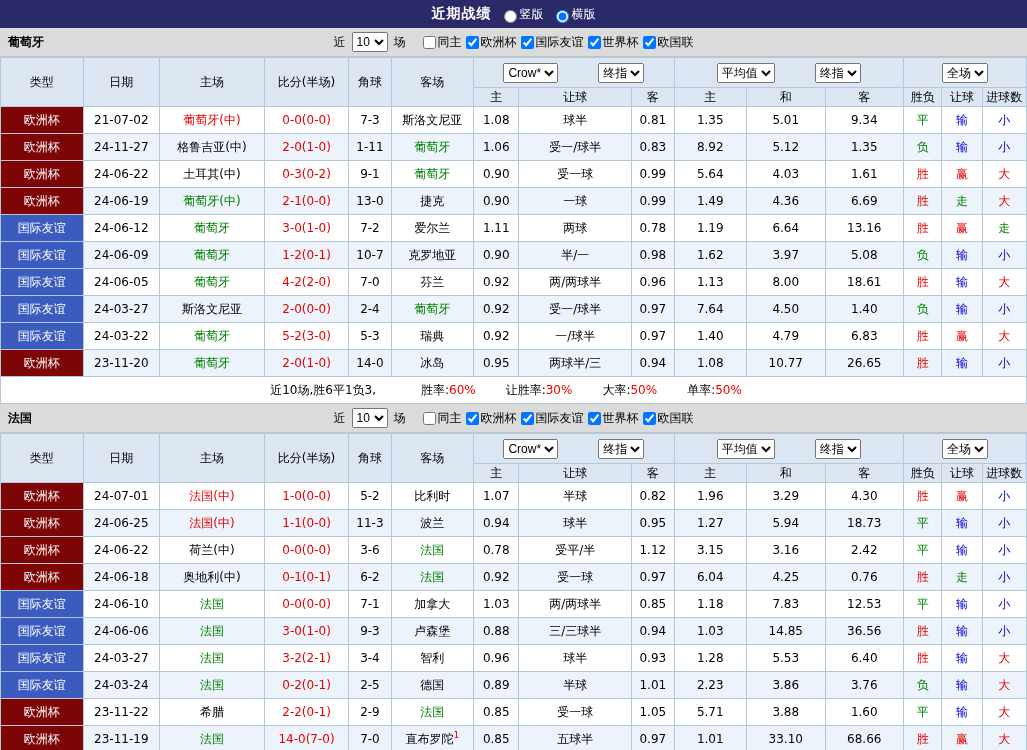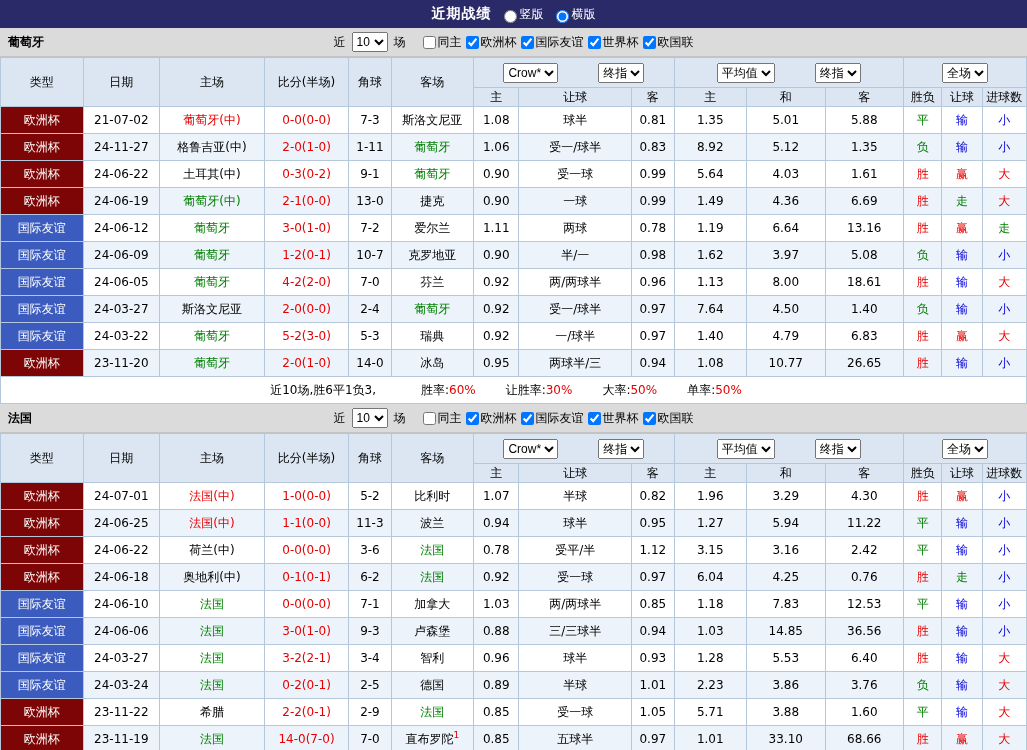--- a/index.html
+++ b/index.html
@@ -135,21 +135,21 @@
           <td>21-07-02</td>
           <td class="c-red">葡萄牙(中)</td>
           <td class="c-red">0-0(0-0)</td>
           <td>7-3</td>
           <td class="c-black">斯洛文尼亚</td>
           <td>1.08</td>
           <td>球半</td>
           <td>0.81</td>
           <td>1.35</td>
           <td>5.01</td>
-          <td>5.88</td>
+          <td>9.34</td>
           <td class="c-green">平</td>
           <td class="c-blue">输</td>
           <td class="c-blue">小</td>
         </tr>
         <tr>
           <td class="typecell type-euro">欧洲杯</td>
           <td>24-11-27</td>
           <td class="c-black">格鲁吉亚(中)</td>
           <td class="c-red">2-0(1-0)</td>
           <td>1-11</td>
@@ -415,21 +415,21 @@
           <td>24-06-25</td>
           <td class="c-red">法国(中)</td>
           <td class="c-red">1-1(0-0)</td>
           <td>11-3</td>
           <td class="c-black">波兰</td>
           <td>0.94</td>
           <td>球半</td>
           <td>0.95</td>
           <td>1.27</td>
           <td>5.94</td>
-          <td>11.22</td>
+          <td>18.73</td>
           <td class="c-green">平</td>
           <td class="c-blue">输</td>
           <td class="c-blue">小</td>
         </tr>
         <tr>
           <td class="typecell type-euro">欧洲杯</td>
           <td>24-06-22</td>
           <td class="c-black">荷兰(中)</td>
           <td class="c-red">0-0(0-0)</td>
           <td>3-6</td>

